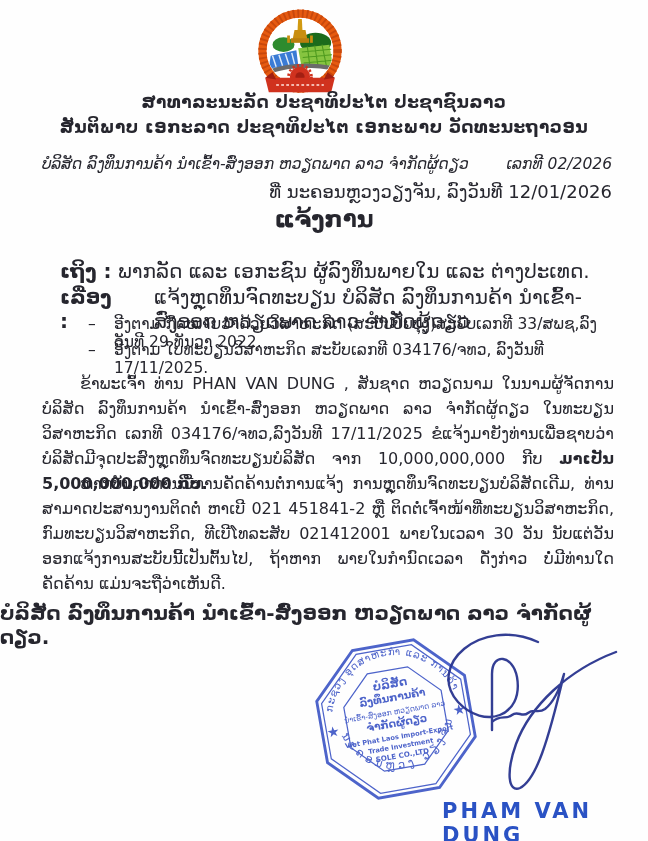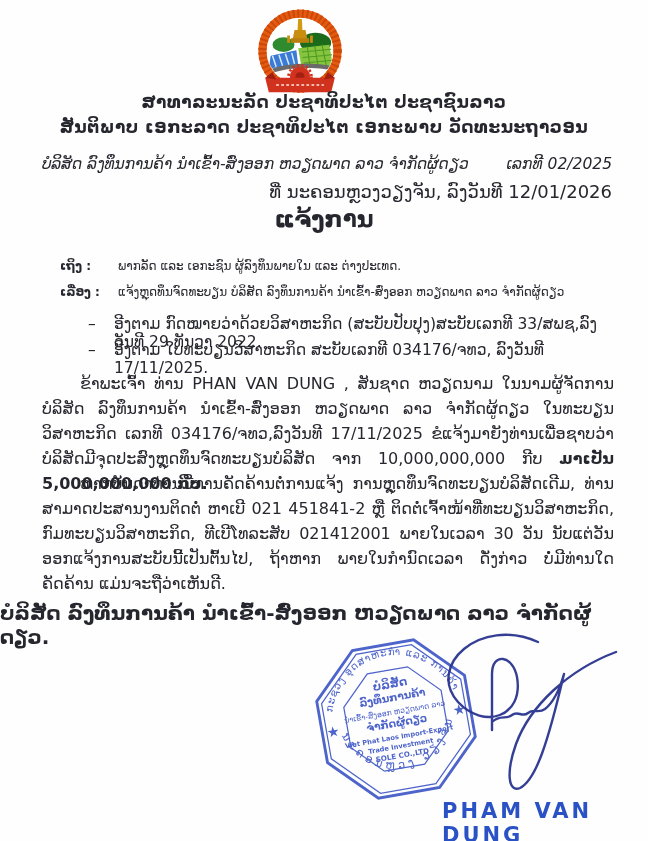--- a/index.html
+++ b/index.html
@@ -4,21 +4,21 @@
 <style>
   html,body{margin:0;padding:0;background:#e9e9e9;}
   .page{position:relative;width:648px;height:841px;margin:0 auto;background:#fefefe;
         font-family:"DejaVu Sans",sans-serif;color:#26262e;overflow:hidden;}
   .abs{position:absolute;}
   .hline{left:0;right:0;text-align:center;font-size:17px;font-weight:600;letter-spacing:.5px;}
   .meta-row{left:42px;right:36px;top:155px;display:flex;justify-content:space-between;font-size:15.5px;font-style:italic;}
   .meta-row .co{max-width:430px;}
   .place-date{right:36px;top:181px;font-size:18px;}
   .title{left:0;right:0;top:206px;text-align:center;font-size:23px;font-weight:700;}
-  .row{left:60px;right:40px;font-size:12px;display:flex;}
+  .row{left:60px;right:40px;font-size:20px;display:flex;}
   .row .lbl{font-weight:700;width:58px;flex:none;}
   .refrow{left:88px;right:40px;font-size:15.5px;display:flex;}
   .refrow .dash{width:26px;flex:none;}
   .para{left:42px;right:34px;font-size:16px;line-height:25px;text-align:justify;text-indent:38px;}
   .p1{top:371px;}
   .p2{top:471px;}
   .p3{top:546px;text-align:left;}
   .closing{right:38px;top:601px;font-size:20px;font-weight:700;}
   .stamp-wrap{left:300px;top:633px;width:192px;height:172px;transform:rotate(-10deg);opacity:.92;}
   .sig-wrap{left:388px;top:620px;width:252px;height:192px;pointer-events:none;}
@@ -62,31 +62,31 @@
       <path d="M12,76 L20,70 L24,78 Z M88,76 L80,70 L76,78 Z" fill="#a21f12"></path>
       <path d="M24,84 L76,84" stroke="#f4b8ae" stroke-width="2" stroke-dasharray="3 2.5"></path>
     </svg>
   </div>
 
   <div class="abs hline" style="top:92px;">ສາທາລະນະລັດ ປະຊາທິປະໄຕ ປະຊາຊົນລາວ</div>
   <div class="abs hline" style="top:117px;">ສັນຕິພາບ ເອກະລາດ ປະຊາທິປະໄຕ ເອກະພາບ ວັດທະນະຖາວອນ</div>
 
   <div class="abs meta-row">
     <span class="co">ບໍລິສັດ ລົງທຶນການຄ້າ ນຳເຂົ້າ-ສົ່ງອອກ ຫວຽດພາດ ລາວ ຈຳກັດຜູ້ດຽວ</span>
-    <span>ເລກທີ 02/2025</span>
+    <span>ເລກທີ 02/2026</span>
   </div>
   <div class="abs place-date">ທີ່ ນະຄອນຫຼວງວຽງຈັນ, ລົງວັນທີ 12/01/2026</div>
 
   <div class="abs title">ແຈ້ງການ</div>
 
   <div class="abs row" style="top:259px;">
     <span class="lbl">ເຖິງ :</span>
     <span>ພາກລັດ ແລະ ເອກະຊົນ ຜູ້ລົງທຶນພາຍໃນ ແລະ ຕ່າງປະເທດ.</span>
   </div>
-  <div class="abs row" style="top:285px;">
+  <div class="abs row" style="top:285px;gap:36px;">
     <span class="lbl">ເລື່ອງ :</span>
     <span>ແຈ້ງຫຼຸດທຶນຈົດທະບຽນ ບໍລິສັດ ລົງທຶນການຄ້າ ນຳເຂົ້າ-ສົ່ງອອກ ຫວຽດພາດ ລາວ ຈຳກັດຜູ້ດຽວ</span>
   </div>
 
   <div class="abs refrow" style="top:315px;">
     <span class="dash">–</span>
     <span>ອີງຕາມ ກົດໝາຍວ່າດ້ວຍວິສາຫະກິດ (ສະບັບປັບປຸງ)ສະບັບເລກທີ 33/ສພຊ,ລົງວັນທີ 29 ທັນວາ 2022.</span>
   </div>
   <div class="abs refrow" style="top:341px;">
     <span class="dash">–</span>

